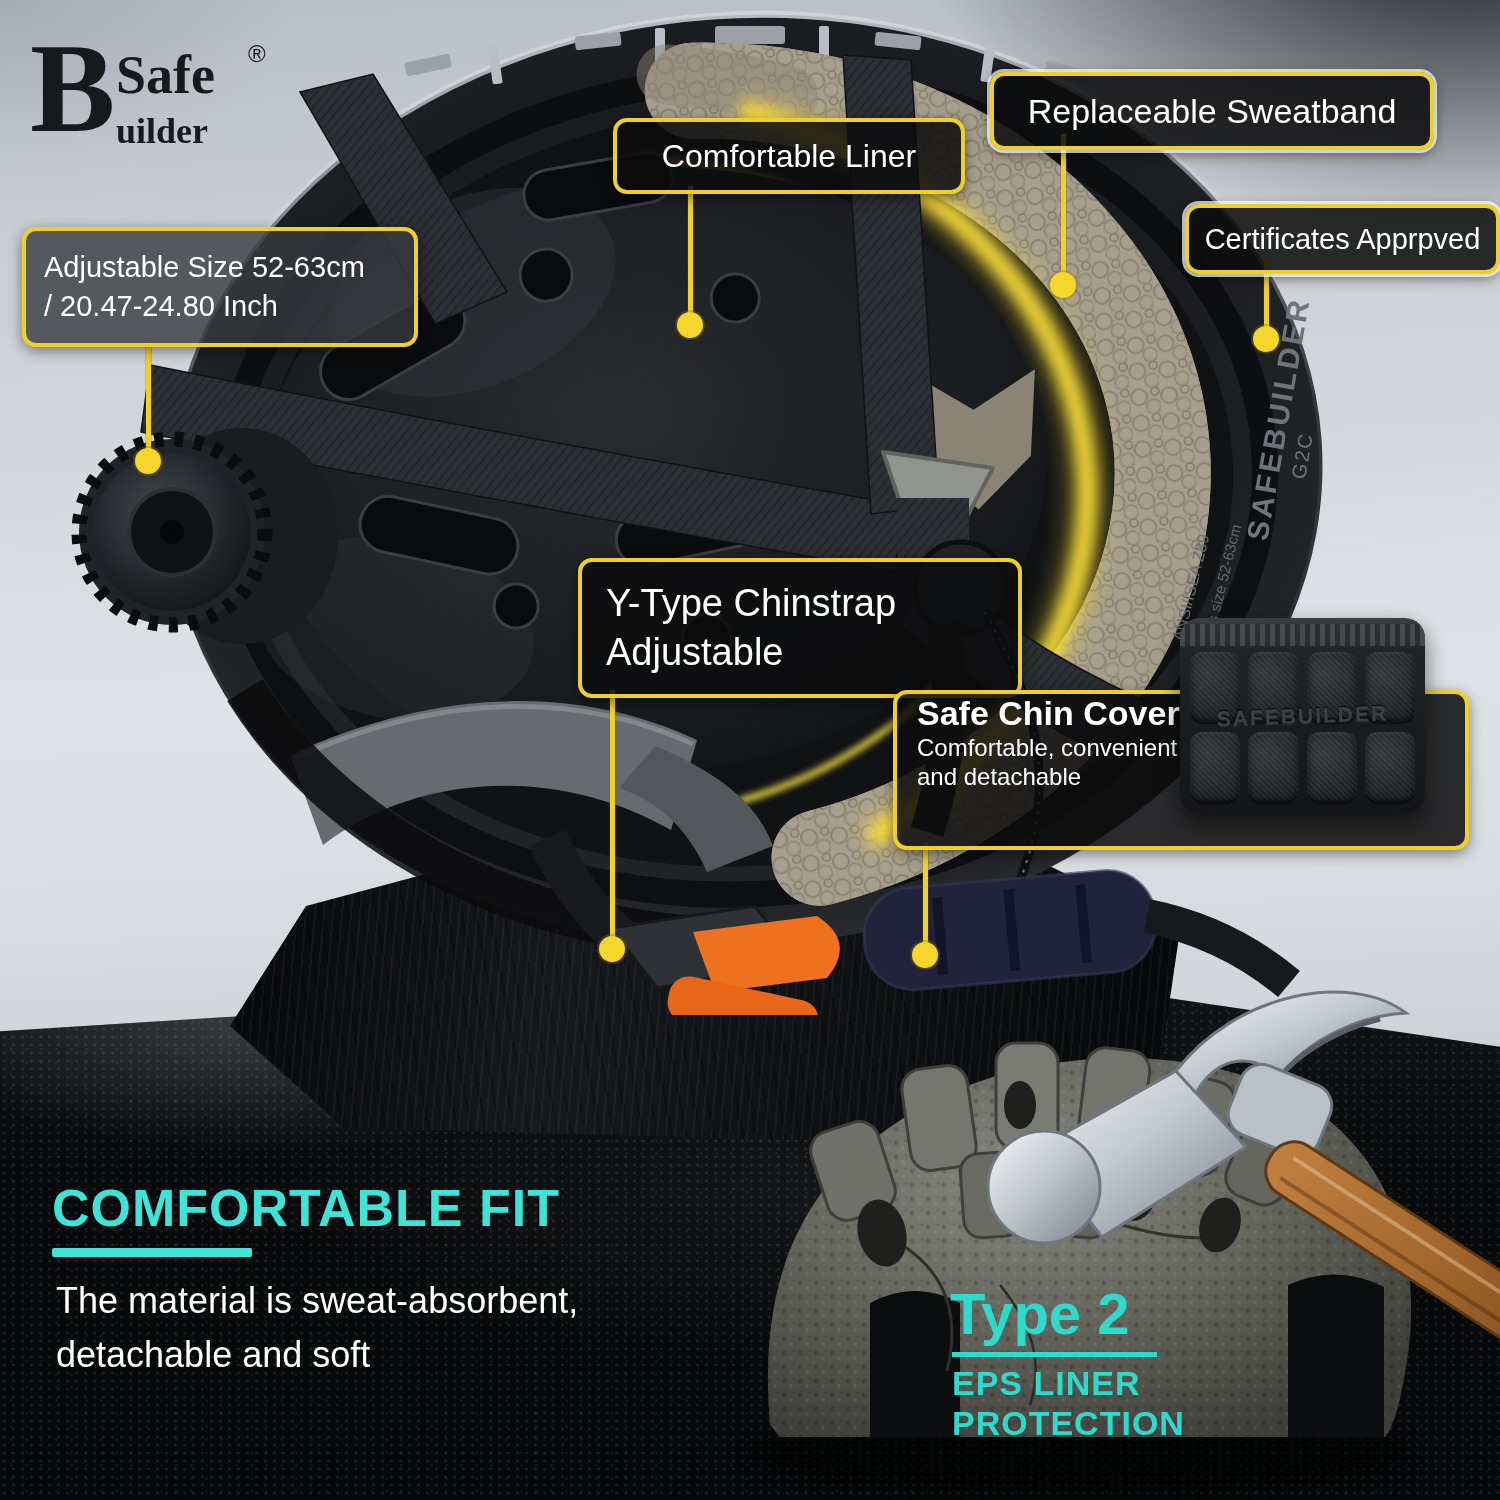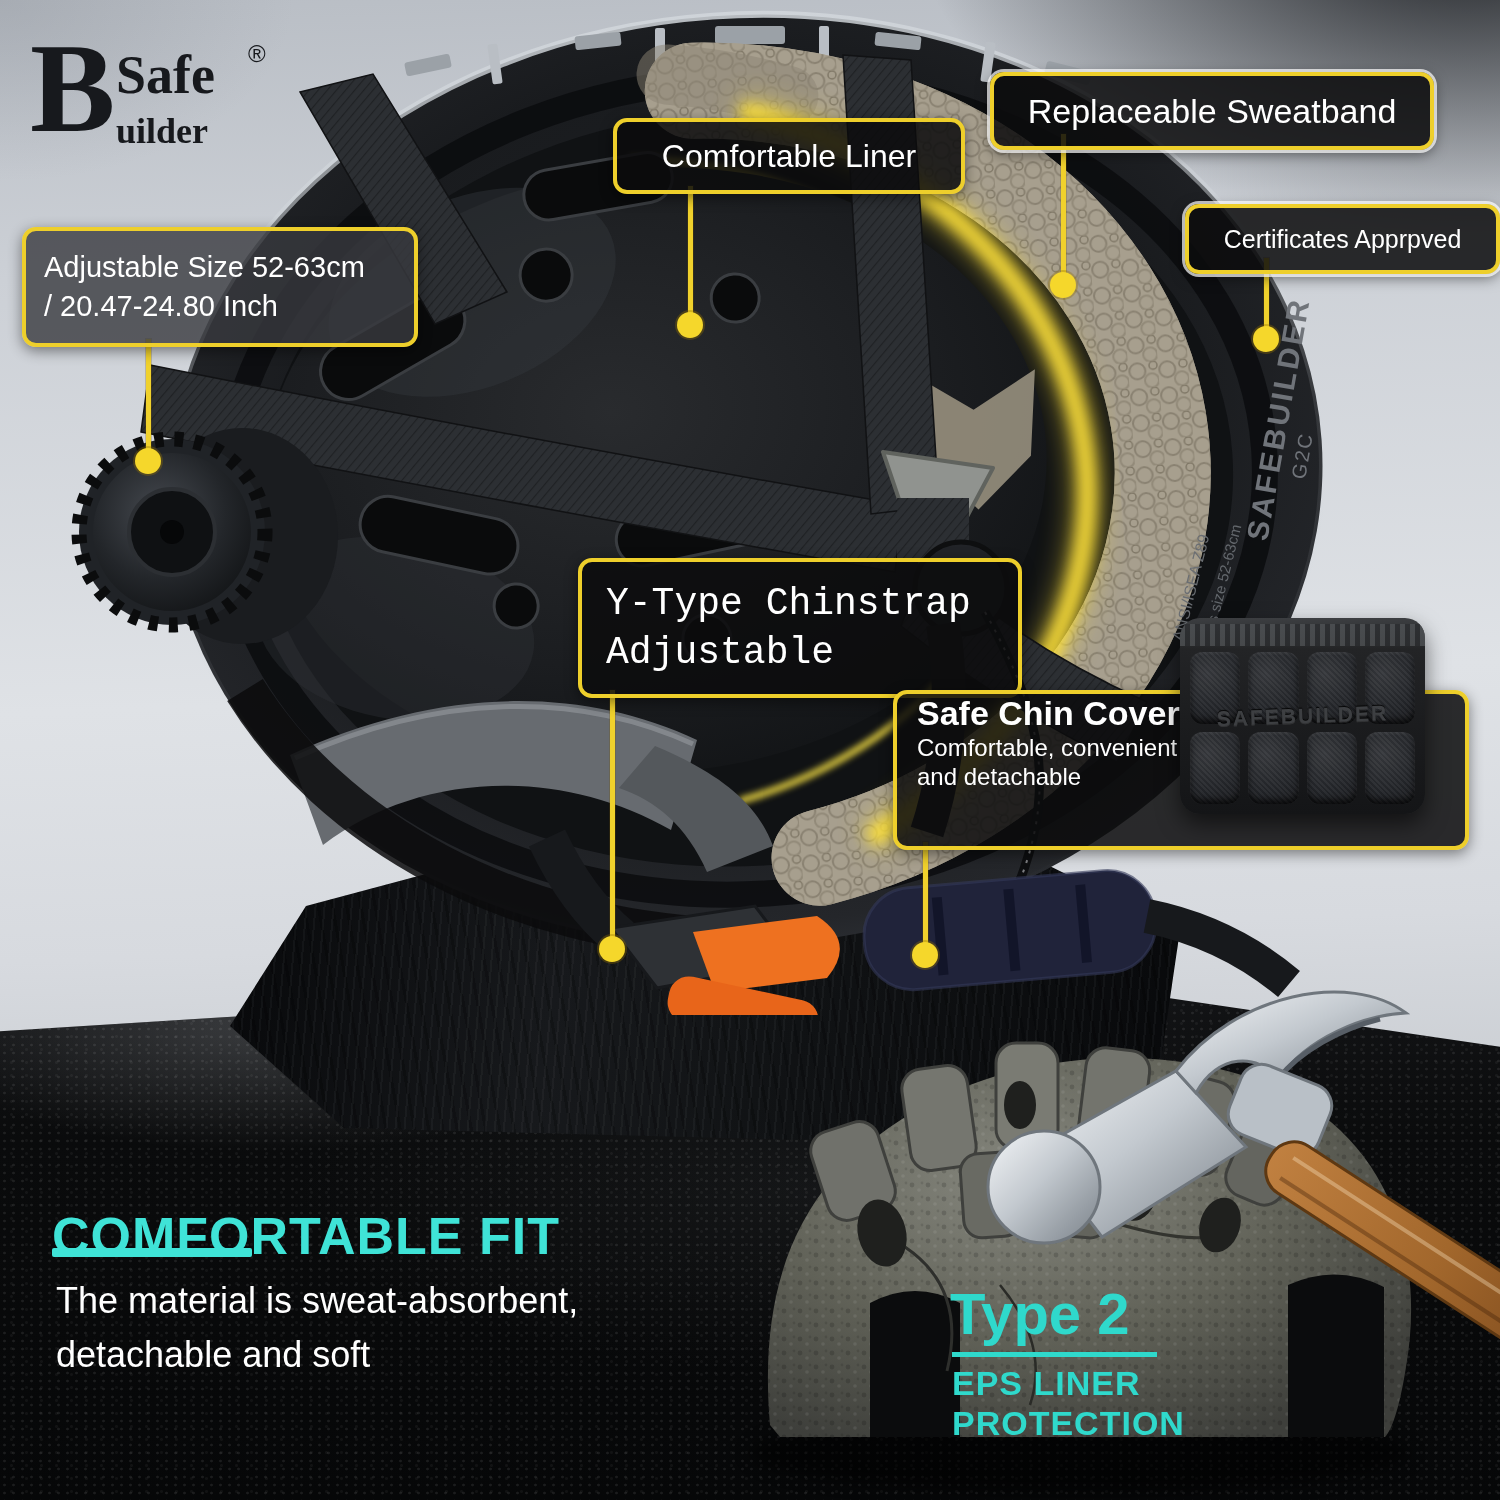--- a/index.html
+++ b/index.html
@@ -41,24 +41,24 @@
   .logo-bottom{left:86px;top:68px;font-size:36px;}
   .logo-reg{left:218px;top:-2px;font-size:24px;font-family:"Liberation Sans",sans-serif;font-weight:normal;}
   
   .callout{z-index:6;background:rgba(12,12,13,.86);border:4px solid #EECF2B;border-radius:14px;
     color:#fff;display:flex;align-items:center;justify-content:center;
     box-shadow:0 4px 14px rgba(0,0,0,.45);}
   .callout.edge-lite{box-shadow:0 0 0 3px rgba(255,255,255,.7),0 4px 14px rgba(0,0,0,.5);margin-top:8px;}
   .callout.left{justify-content:flex-start;}
   .co-liner{left:613px;top:118px;width:344px;height:68px;font-size:32px;}
   .co-sweat{left:990px;top:64px;width:436px;height:70px;font-size:34px;}
-  .co-cert{left:1185px;top:196px;width:307px;height:62px;font-size:25px;}
+  .co-cert{left:1185px;top:196px;width:307px;height:62px;font-size:29px;}
   .co-size{left:22px;top:227px;width:370px;height:112px;font-size:29px;line-height:1.35;
     padding-left:18px;background:rgba(56,58,63,.80);}
-  .co-ytype{left:578px;top:558px;width:412px;height:132px;font-size:38px;line-height:1.3;padding-left:24px;font-family:Liberation Mono, monospace;}
+  .co-ytype{left:578px;top:558px;width:412px;height:132px;font-size:38px;line-height:1.3;padding-left:24px;}
   .co-chin{left:893px;top:690px;width:548px;height:152px;padding-left:20px;align-items:flex-start;
     flex-direction:column;justify-content:center;}
   .co-chin .title{font-size:34px;font-weight:600;line-height:1.15;}
   .co-chin .sub{font-size:24px;line-height:1.22;}
   .connector{z-index:5;width:5px;background:#F0D12C;box-shadow:0 0 0 1px rgba(110,85,0,.25);}
   .dot{z-index:5;width:26px;height:26px;border-radius:50%;background:#F5D72B;
     box-shadow:0 0 0 2px rgba(150,115,0,.35);}
   
   .pad-inset{left:1180px;top:618px;width:245px;height:196px;z-index:7;border-radius:20px;
     background:linear-gradient(180deg,#3c3e41 0%,#232426 16%,#1b1c1e 55%,#141517 100%);
@@ -68,21 +68,21 @@
   .pad-grid{left:10px;top:34px;width:225px;height:152px;display:grid;
     grid-template-columns:repeat(4,1fr);grid-template-rows:repeat(2,1fr);gap:8px;}
   .pad-cell{background:
       repeating-linear-gradient(45deg, rgba(255,255,255,.05) 0 2px, transparent 2px 4px),
       radial-gradient(circle at 35% 30%, #34363a 0%, #222428 60%, #17181b 100%);
     border-radius:12px;box-shadow:inset 0 2px 3px rgba(255,255,255,.08), inset 0 -4px 6px rgba(0,0,0,.7);}
   .pad-brand{left:0;top:86px;width:100%;text-align:center;z-index:2;
     font-size:21px;font-weight:bold;letter-spacing:2px;color:#3d3f42;transform:rotate(-2deg);
     text-shadow:0 1px 0 rgba(255,255,255,.10),0 -1px 1px rgba(0,0,0,.85);}
   
-  .comfort-title{left:52px;top:1178px;z-index:6;font-size:52px;font-weight:800;letter-spacing:1px;color:#3FE3D7;margin-top:28px;}
+  .comfort-title{left:52px;top:1178px;z-index:6;font-size:52px;font-weight:800;letter-spacing:1px;color:#3FE3D7;}
   .comfort-underline{left:52px;top:1248px;width:200px;height:9px;background:#3FE3D7;z-index:6;border-radius:2px;}
   .comfort-line1{left:56px;top:1280px;z-index:6;font-size:36px;color:#fff;}
   .comfort-line2{left:56px;top:1334px;z-index:6;font-size:36px;color:#fff;}
   .type2-title{left:950px;top:1280px;z-index:6;font-size:58px;font-weight:600;color:#2FD9CC;}
   .type2-underline{left:952px;top:1352px;width:205px;height:5px;background:#2FD9CC;z-index:6;}
   .type2-line1{left:952px;top:1364px;z-index:6;font-size:34px;font-weight:700;color:#2FD9CC;letter-spacing:1px;}
   .type2-line2{left:952px;top:1404px;z-index:6;font-size:34px;font-weight:700;color:#2FD9CC;letter-spacing:1px;}
 </style>
 </head>
 <body>

